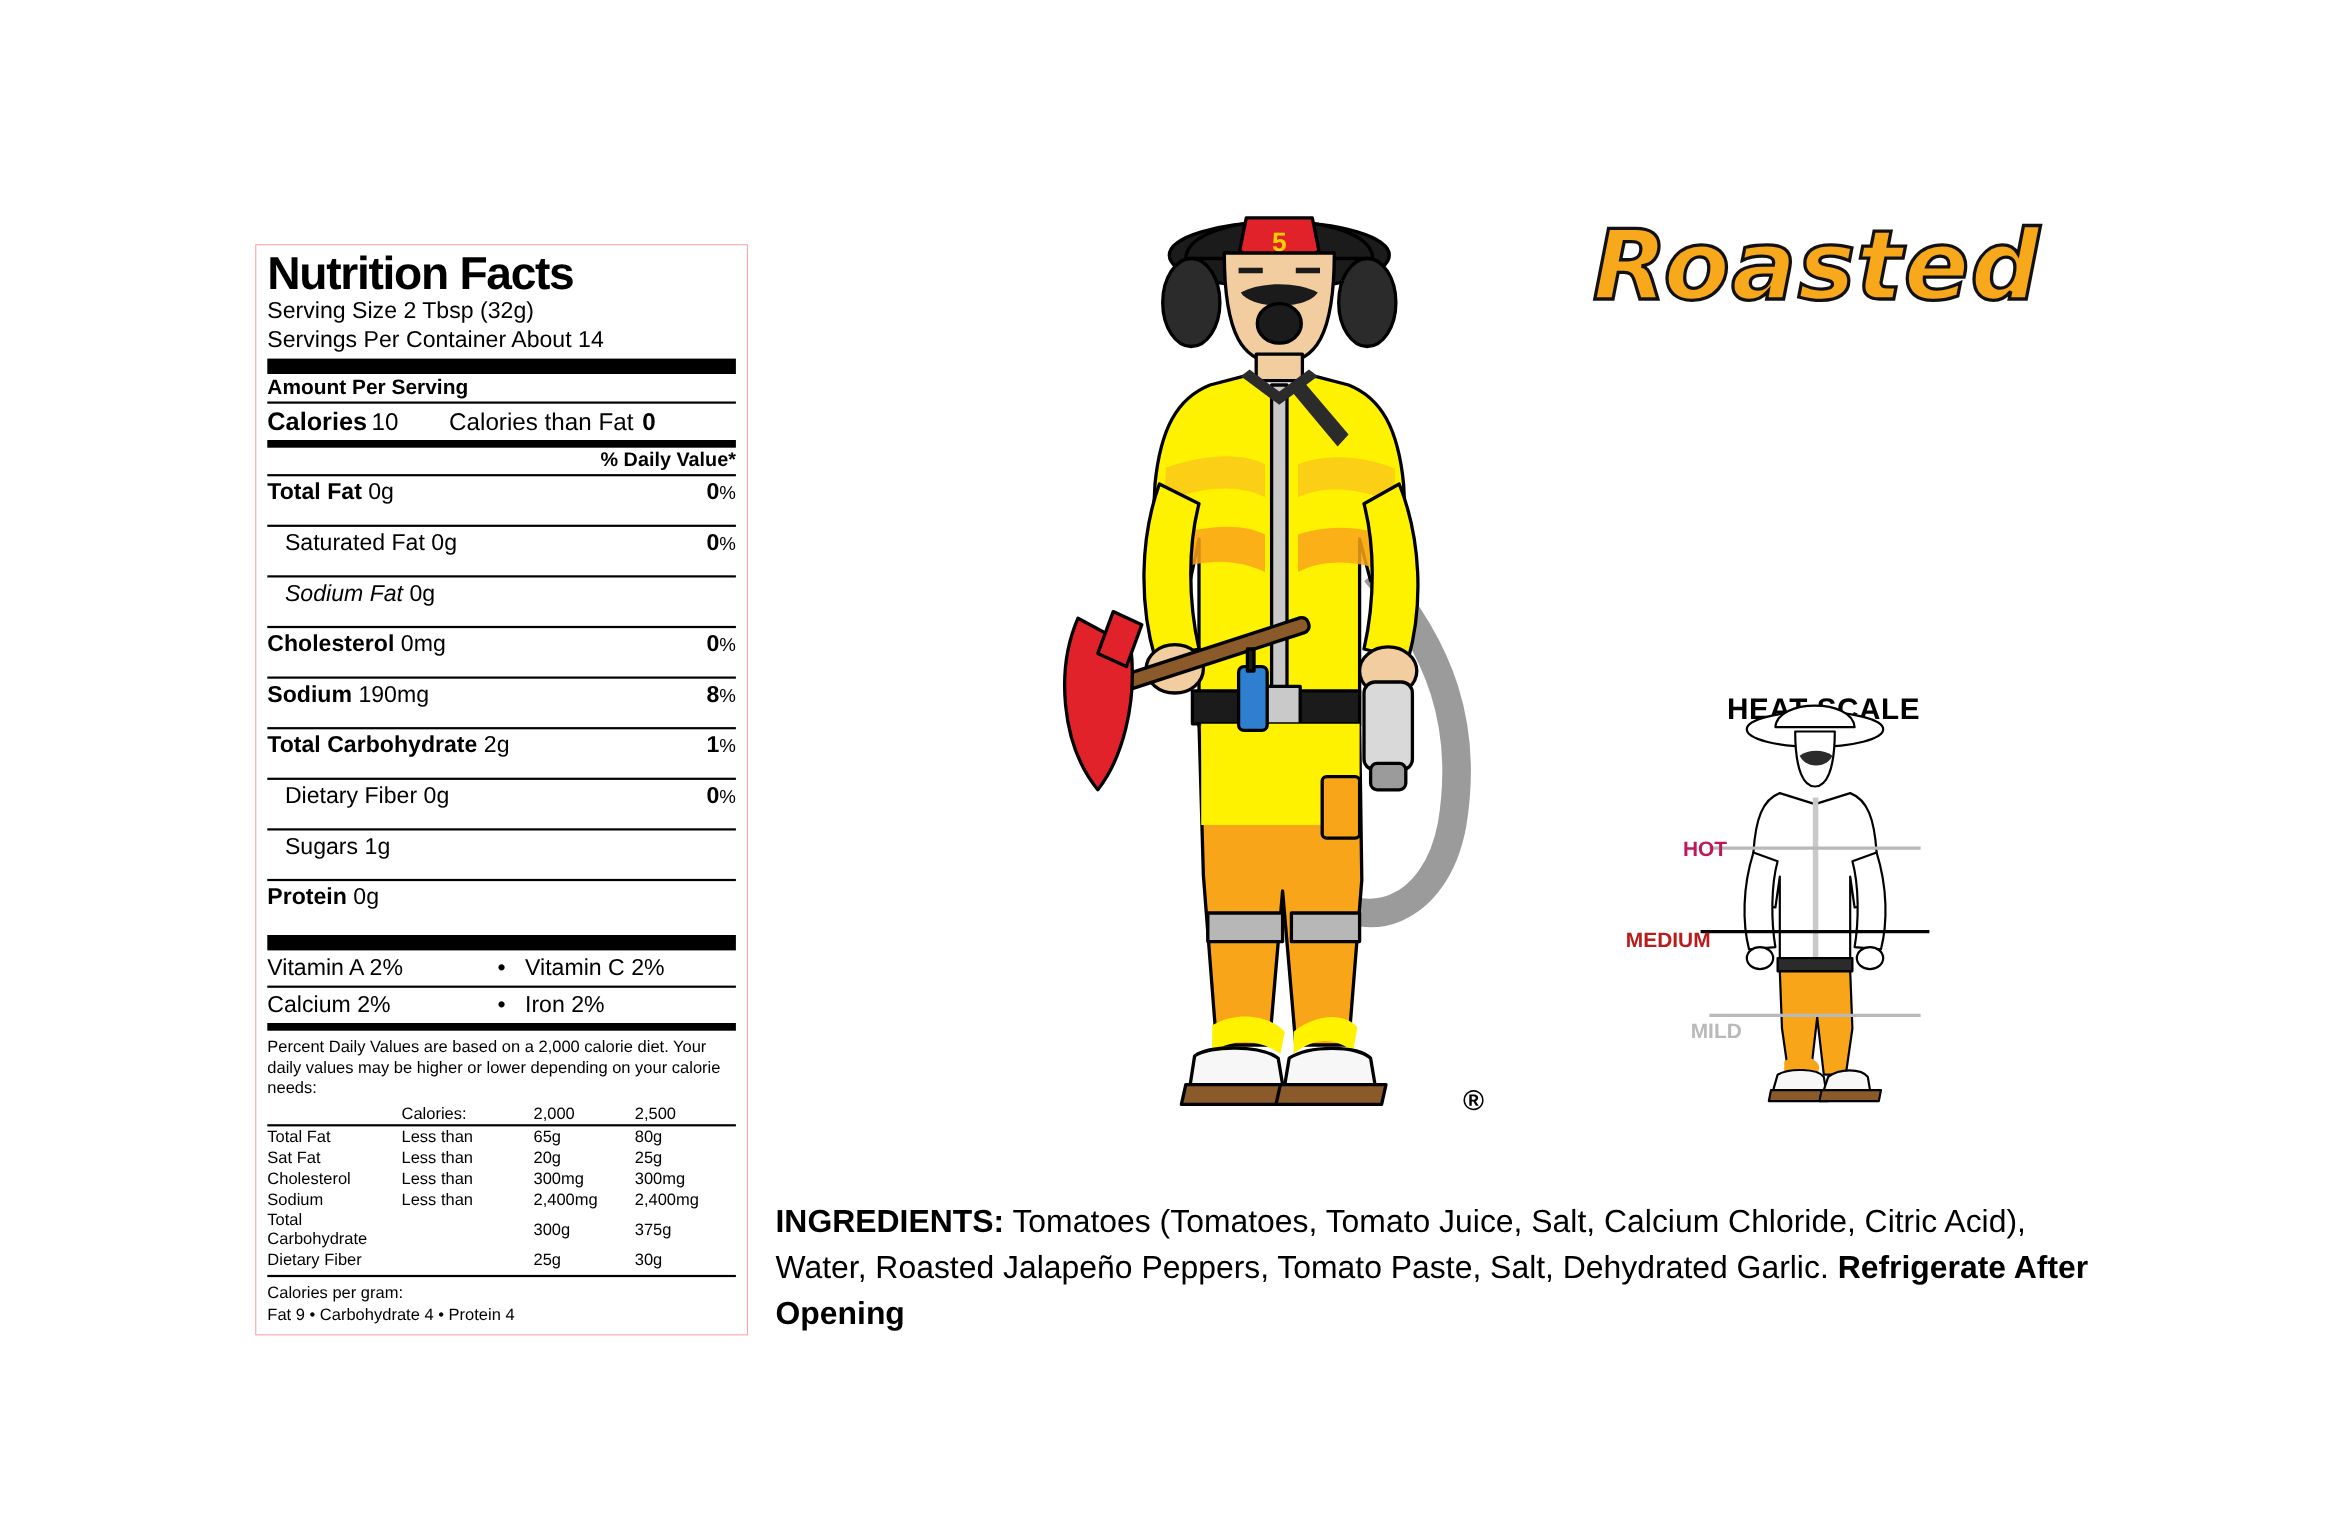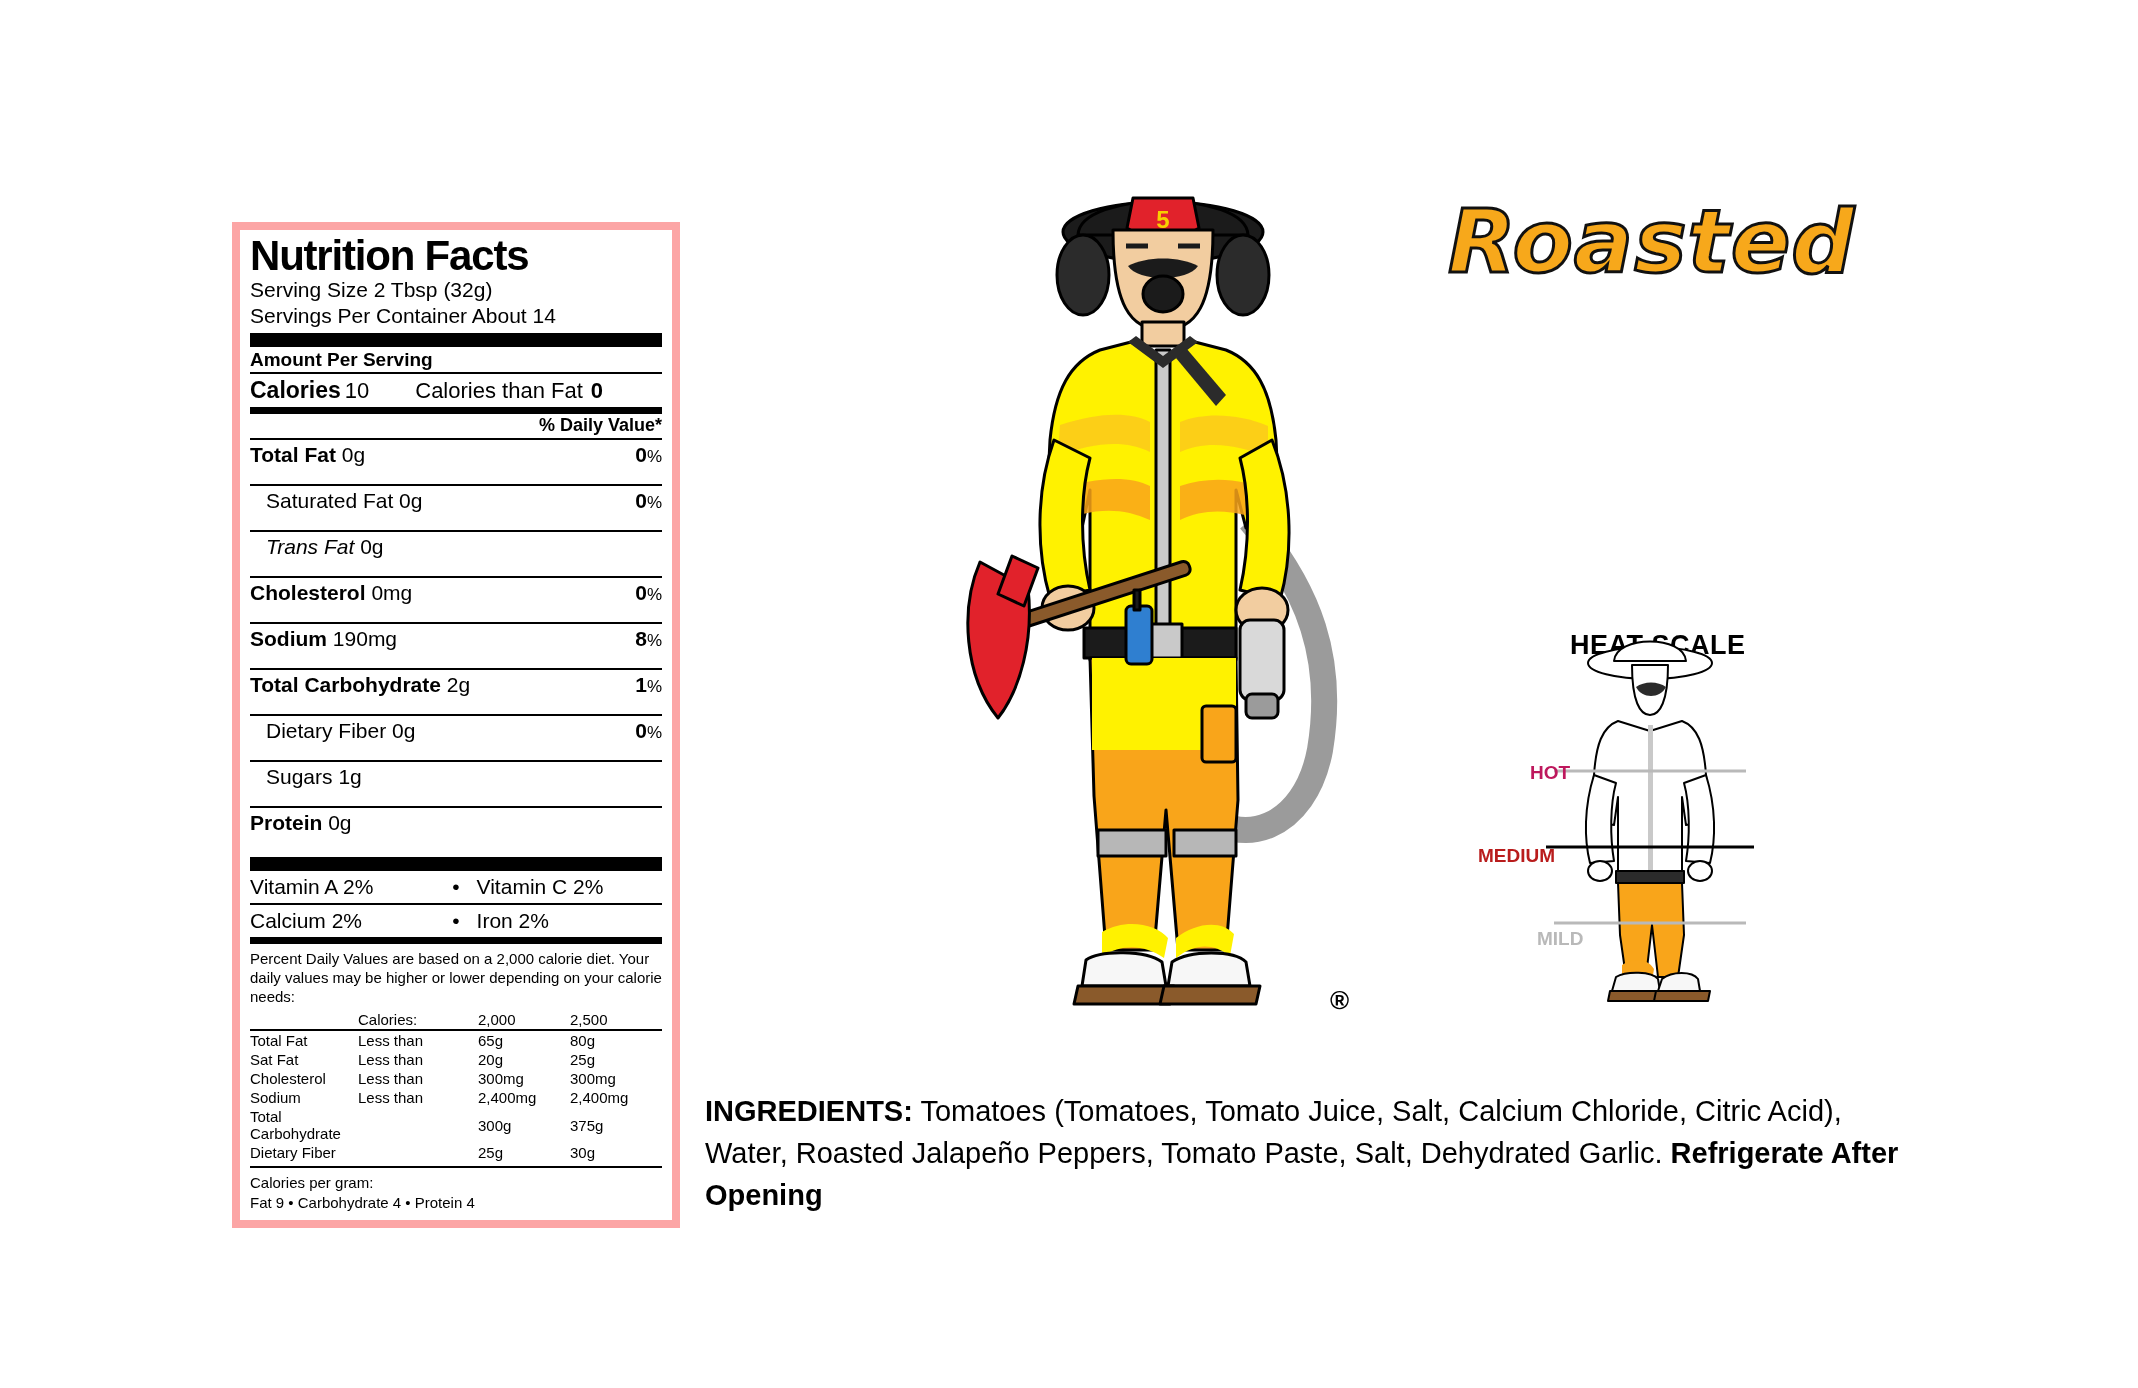--- a/index.html
+++ b/index.html
@@ -1,21 +1,21 @@
 <!DOCTYPE html>
 <html><head>
 <meta charset="utf-8">
 <style>
   html,body{margin:0;padding:0;background:#ffffff;}
   body{width:2138px;height:1388px;position:relative;font-family:"Liberation Sans",sans-serif;overflow:hidden;}
 
   
   #nutrition-panel{
     position:absolute;left:232px;top:222px;width:448px;
-    border:8px solid #fca5a5;background:#fff;box-sizing:border-box;
+    border:1px solid #fca5a5;background:#fff;box-sizing:border-box;
     padding:6px 10px 8px 10px;
   }
   #nutrition-panel *{box-sizing:border-box;}
   .nf-title{
     font-family:"Liberation Sans",sans-serif;
     font-weight:bold;font-size:42px;line-height:0.95;letter-spacing:-1.2px;
     margin:0 0 1px 0;
   }
   .nf-serving{font-size:21px;line-height:1.22;}
   .rule-thick{border-top:14px solid #000;margin:5px 0 0 0;}
@@ -113,21 +113,21 @@
   <div class="rule-thin"></div>
 
   <div class="nf-row">
     <span class="lbl indent"><span>Saturated Fat</span>
       <span>0g</span></span>
     <span><b>0</b><span class="pct">%</span></span>
   </div>
   <div class="rule-thin"></div>
 
   <div class="nf-row">
-    <span class="lbl indent"><span style="font-style:italic">Trans Fat</span>
+    <span class="lbl indent"><span style="font-style:italic">Sodium Fat</span>
       <span>0g</span></span>
     <span></span>
   </div>
   <div class="rule-thin"></div>
 
   <div class="nf-row">
     <span class="lbl"><b>Cholesterol</b>
       <span>0mg</span></span>
     <span><b>0</b><span class="pct">%</span></span>
   </div>

